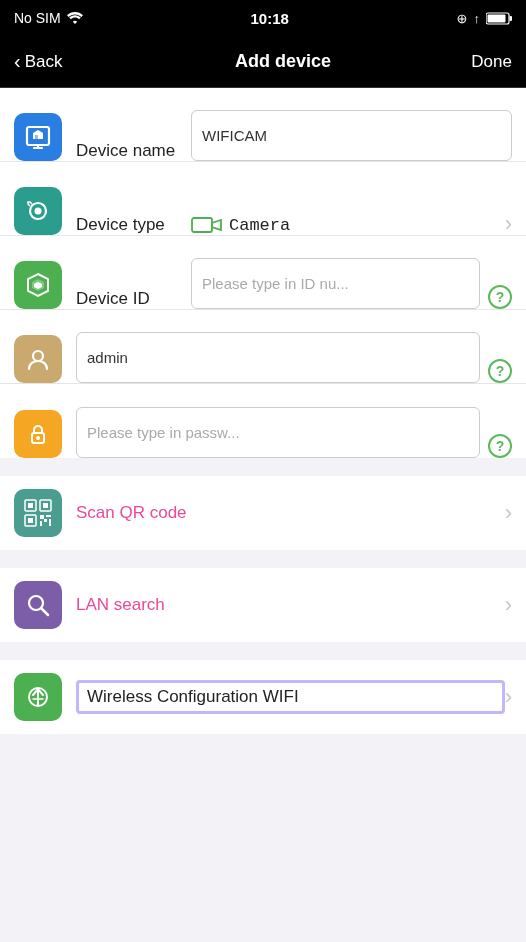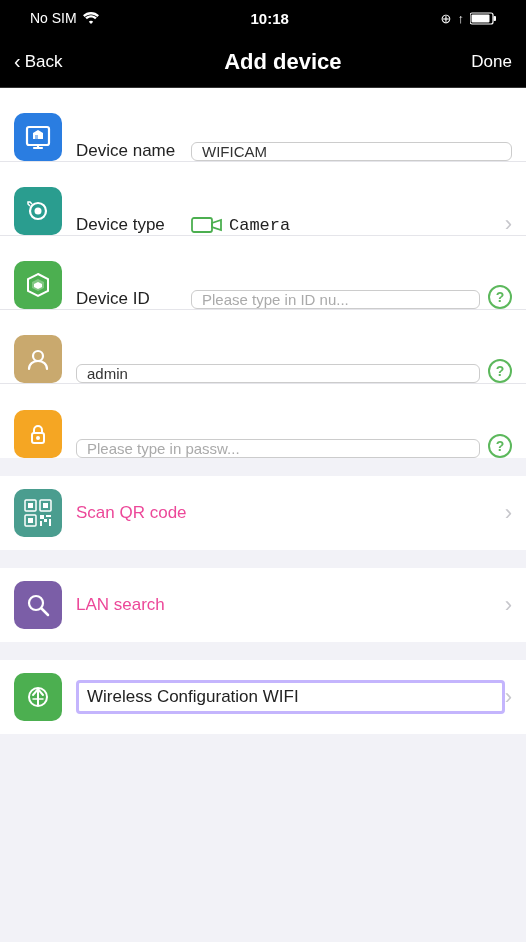--- a/index.html
+++ b/index.html
@@ -13,21 +13,21 @@
     }
 
     
     .status-bar {
       background: #000;
       color: #fff;
       height: 36px;
       display: flex;
       align-items: center;
       justify-content: space-between;
-      padding: 0 30px;
+      padding: 0 14px;
       font-size: 14px;
       font-weight: 500;
     }
     .status-left { display: flex; align-items: center; gap: 6px; }
     .status-center { font-size: 15px; font-weight: 600; }
     .status-right { display: flex; align-items: center; gap: 6px; font-size: 13px; }
 
     
     .nav-bar {
       background: #000;
@@ -41,21 +41,21 @@
     }
     .nav-back {
       display: flex;
       align-items: center;
       gap: 4px;
       color: #fff;
       font-size: 17px;
       cursor: pointer;
     }
     .nav-title {
-      font-size: 22px;
+      font-size: 18px;
       font-weight: 600;
       color: #fff;
       margin-left: 32px;
     }
     .nav-done {
       color: #fff;
       font-size: 17px;
       cursor: pointer;
     }
 
@@ -97,21 +97,21 @@
       font-size: 17px;
       color: #222;
       width: 115px;
       flex-shrink: 0;
     }
 
     .row-input {
       flex: 1;
       border: 1px solid #ccc;
       border-radius: 6px;
-      padding: 0 10px;
+      padding: 16px 10px;
       font-size: 15px;
       color: #333;
       outline: none;
       background: #fff;
     }
     .row-input::placeholder {
       color: #aaa;
     }
 
     .row-help {

